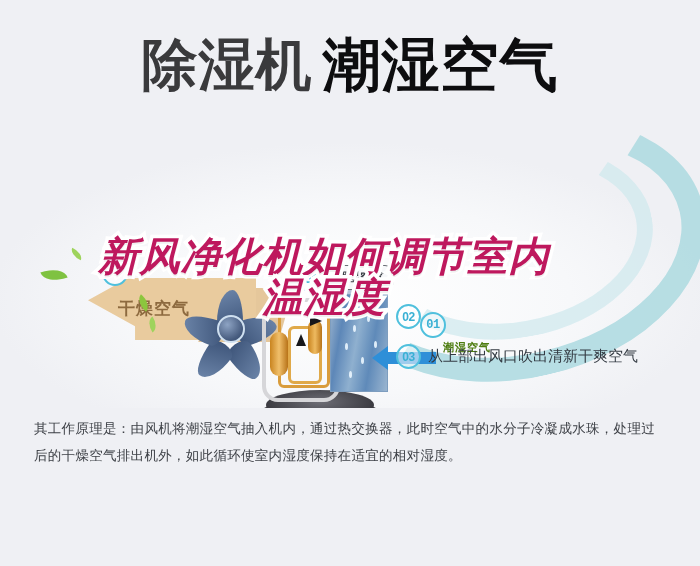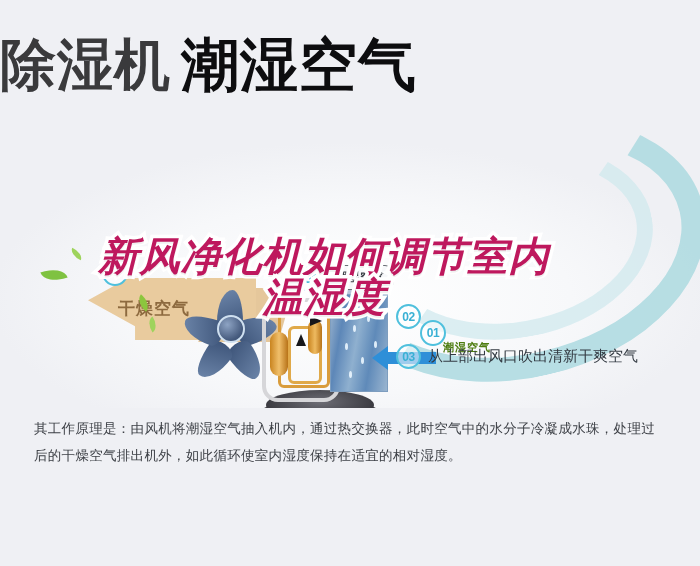--- a/index.html
+++ b/index.html
@@ -9,21 +9,21 @@
     background:#eff0f4;
     font-family:"Liberation Sans","DejaVu Sans",sans-serif;
     overflow:hidden;
     position:relative;
   }
   .page{position:relative;width:700px;height:566px;background:#eff0f4;overflow:hidden;}
 
   
   .title-bar{
     position:absolute;left:0;top:22px;width:700px;height:86px;
-    display:flex;align-items:center;
+    display:flex;align-items:center;justify-content:center;
     letter-spacing:1px;
   }
   .title-a{
     font-size:56px;font-weight:bold;color:#3a3a3c;
     line-height:1;
   }
   .title-b{
     font-size:58px;font-weight:bold;color:#0d0d0f;
     line-height:1;margin-left:10px;
   }
@@ -161,21 +161,21 @@
   .marker{
     position:absolute;width:22px;height:22px;border-radius:50%;
     border:2px solid #4fc0dd;color:#39b0d4;
     font-size:12px;font-weight:bold;
     display:flex;align-items:center;justify-content:center;
     background:rgba(255,255,255,.55);
     letter-spacing:-.5px;
   }
   .marker.m03{left:102px;top:142px;}
   .marker.m02{left:298px;top:148px;}
-  .marker.m01{left:420px;top:202px;}
+  .marker.m01{left:420px;top:194px;font-family:Liberation Mono, monospace;}
 
   
   .callout{
     position:absolute;left:326px;top:147px;
     padding:3px 8px;border:1.6px solid #6b6f76;border-radius:9px;
     background:#f7f8fa;font-size:12px;color:#3b3f46;font-weight:bold;
     letter-spacing:.5px;
   }
   .callout:after{
     content:"";position:absolute;left:26px;top:100%;

